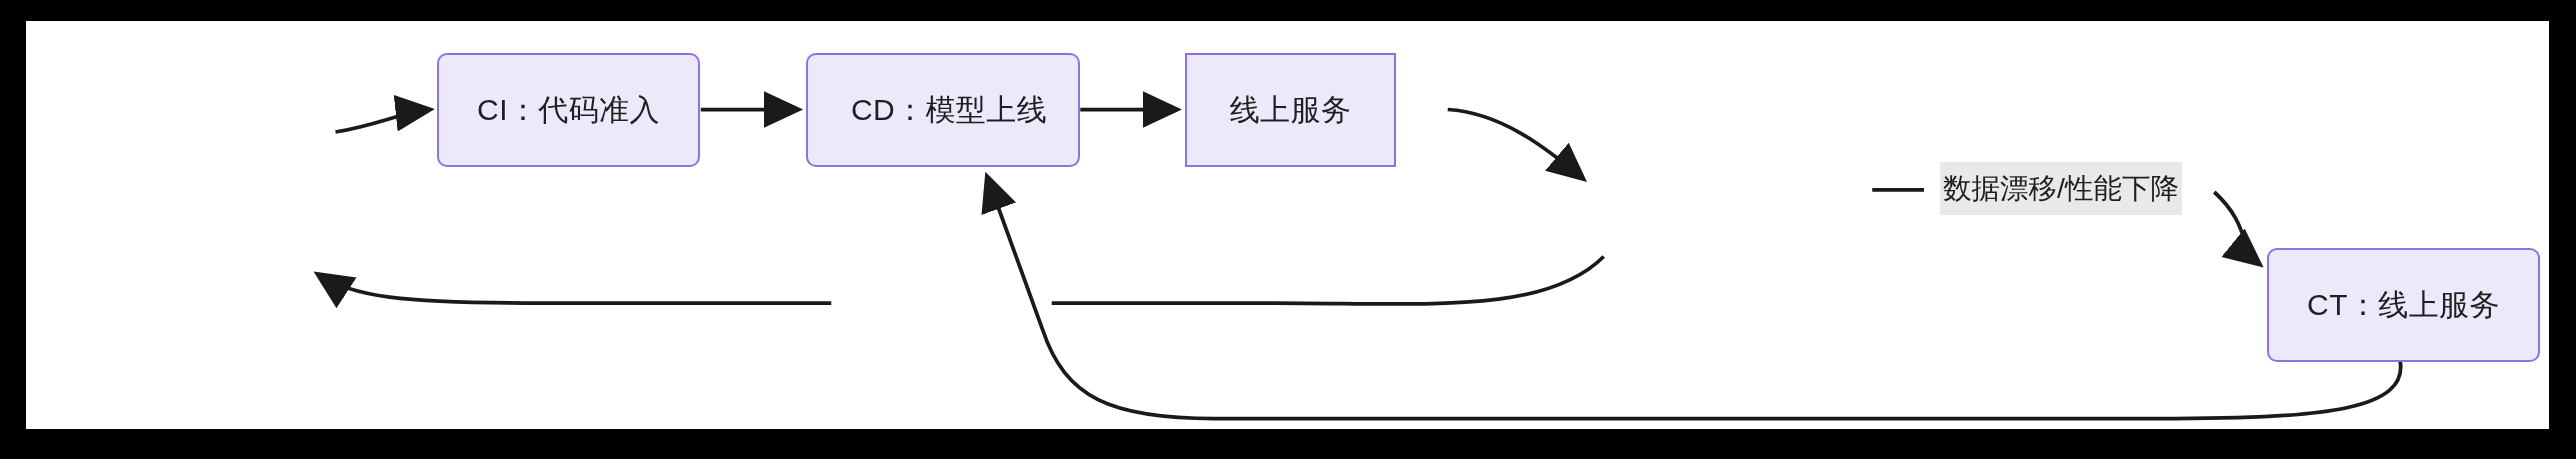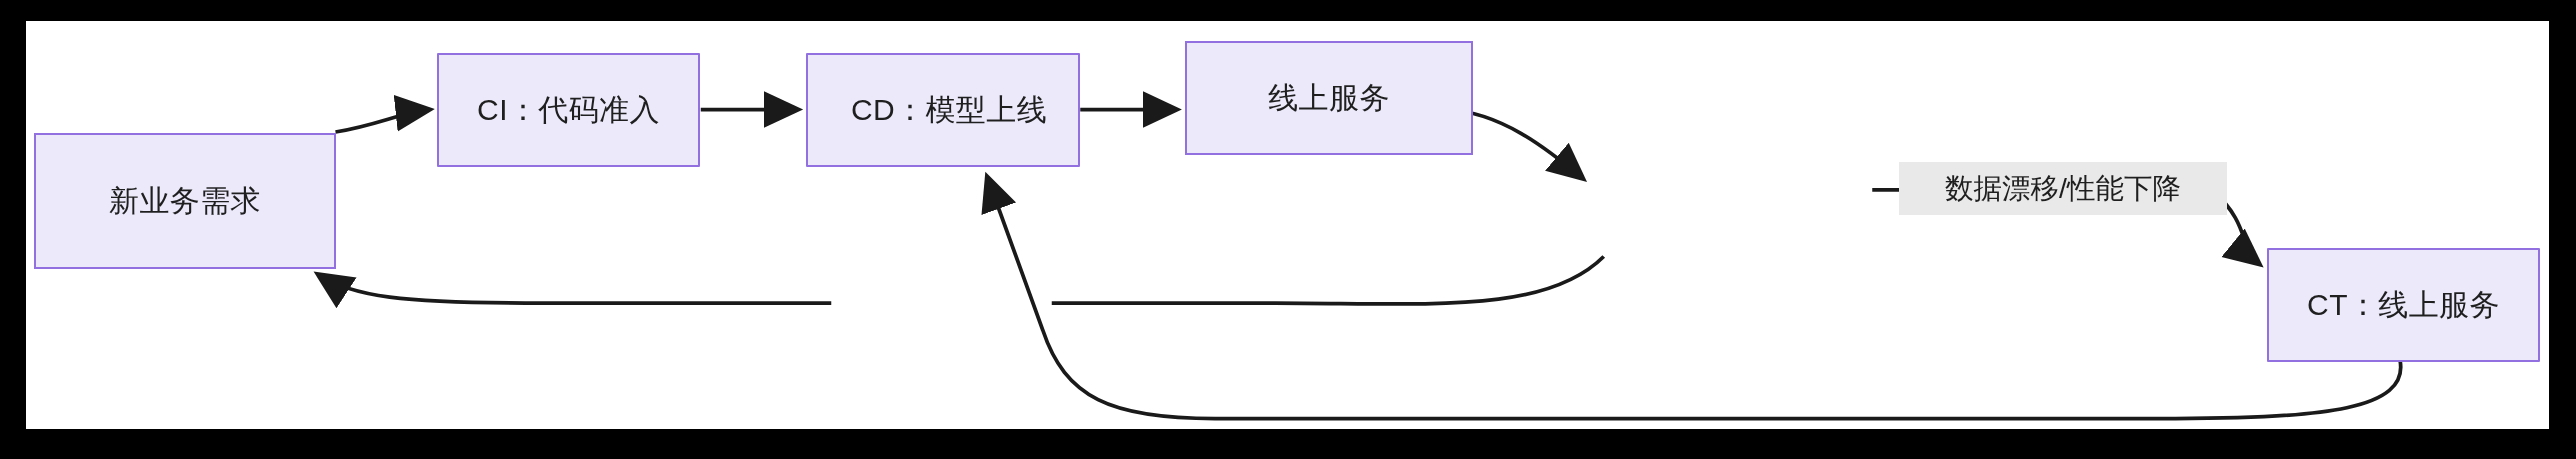--- a/index.html
+++ b/index.html
@@ -4,21 +4,21 @@
 <style>
   html,body{margin:0;padding:0;background:#000;}
   #stage{position:relative;width:2576px;height:459px;background:#000;overflow:hidden;
          font-family:"Liberation Sans","DejaVu Sans",sans-serif;}
   #canvas{position:absolute;left:26px;top:21px;width:2523px;height:408px;background:#ffffff;}
   #edges{position:absolute;left:0;top:0;width:2576px;height:459px;pointer-events:none;}
 
   .node{position:absolute;box-sizing:border-box;display:flex;align-items:center;justify-content:center;
         background:#ece9fb;border:2.3px solid #9370e0;color:#1f1f1f;text-align:center;}
   .node .lbl{font-size:30px;line-height:1.15;white-space:nowrap;letter-spacing:0.4px;}
-  .rounded{border-radius:1px;}
+  .rounded{border-radius:10px;}
 
   .diamond{position:absolute;}
   .diamond .dlbl{position:absolute;left:0;top:0;width:100%;height:100%;
         display:flex;align-items:center;justify-content:center;font-size:30px;color:#1f1f1f;white-space:nowrap;}
 
   .edgelabel{position:absolute;background:#e9e9e9;color:#1f1f1f;font-size:28.5px;line-height:1.2;
         padding:1.5px 4.5px;white-space:nowrap;box-sizing:border-box;
         display:flex;align-items:center;justify-content:center;}
 </style>
 </head>
@@ -45,38 +45,35 @@
       <path d="M1930,146 C2000,150 2060,196 2110,238"></path>
 
       <path d="M2496,253 L2565,253 M2952,256 C3000,300 2985,330 3012,352"></path>
 
       <path d="M2138,342 C2060,420 1900,404 1700,404 L1402,404 M1108,404 L700,404 C540,404 470,396 424,366"></path>
 
       <path d="M3200,482 C3210,545 3100,558 2900,558 L1620,558 C1480,558 1420,530 1390,440 L1316,236"></path>
     </g>
   </svg>
 
-  <div class="node" style="left:34px;top:133px;width:302px;height:136px;">
-    <span class="lbl">新业务需求</span>
-  </div>
 
   <div class="node rounded" style="left:437px;top:53px;width:263px;height:114px;">
     <span class="lbl">CI：代码准入</span>
   </div>
 
   <div class="node rounded" style="left:806px;top:53px;width:274px;height:114px;padding-left:12px;">
     <span class="lbl">CD：模型上线</span>
   </div>
 
-  <div class="node" style="left:1185px;top:41px;width:288px;height:114px;">
+  <div class="node" style="left:1185px;top:53px;width:211px;height:114px;">
     <span class="lbl">线上服务</span>
   </div>
 
 
   <div class="node rounded" style="left:2267px;top:248px;width:273px;height:114px;">
     <span class="lbl">CT：线上服务</span>
   </div>
 
-  <div class="edgelabel" style="left:1899px;top:162px;width:328px;height:53px;">数据漂移/性能下降</div>
+  <div class="edgelabel" style="left:1940px;top:162px;width:242px;height:53px;">数据漂移/性能下降</div>
 
 
 </div>
 
 
 </body></html>

